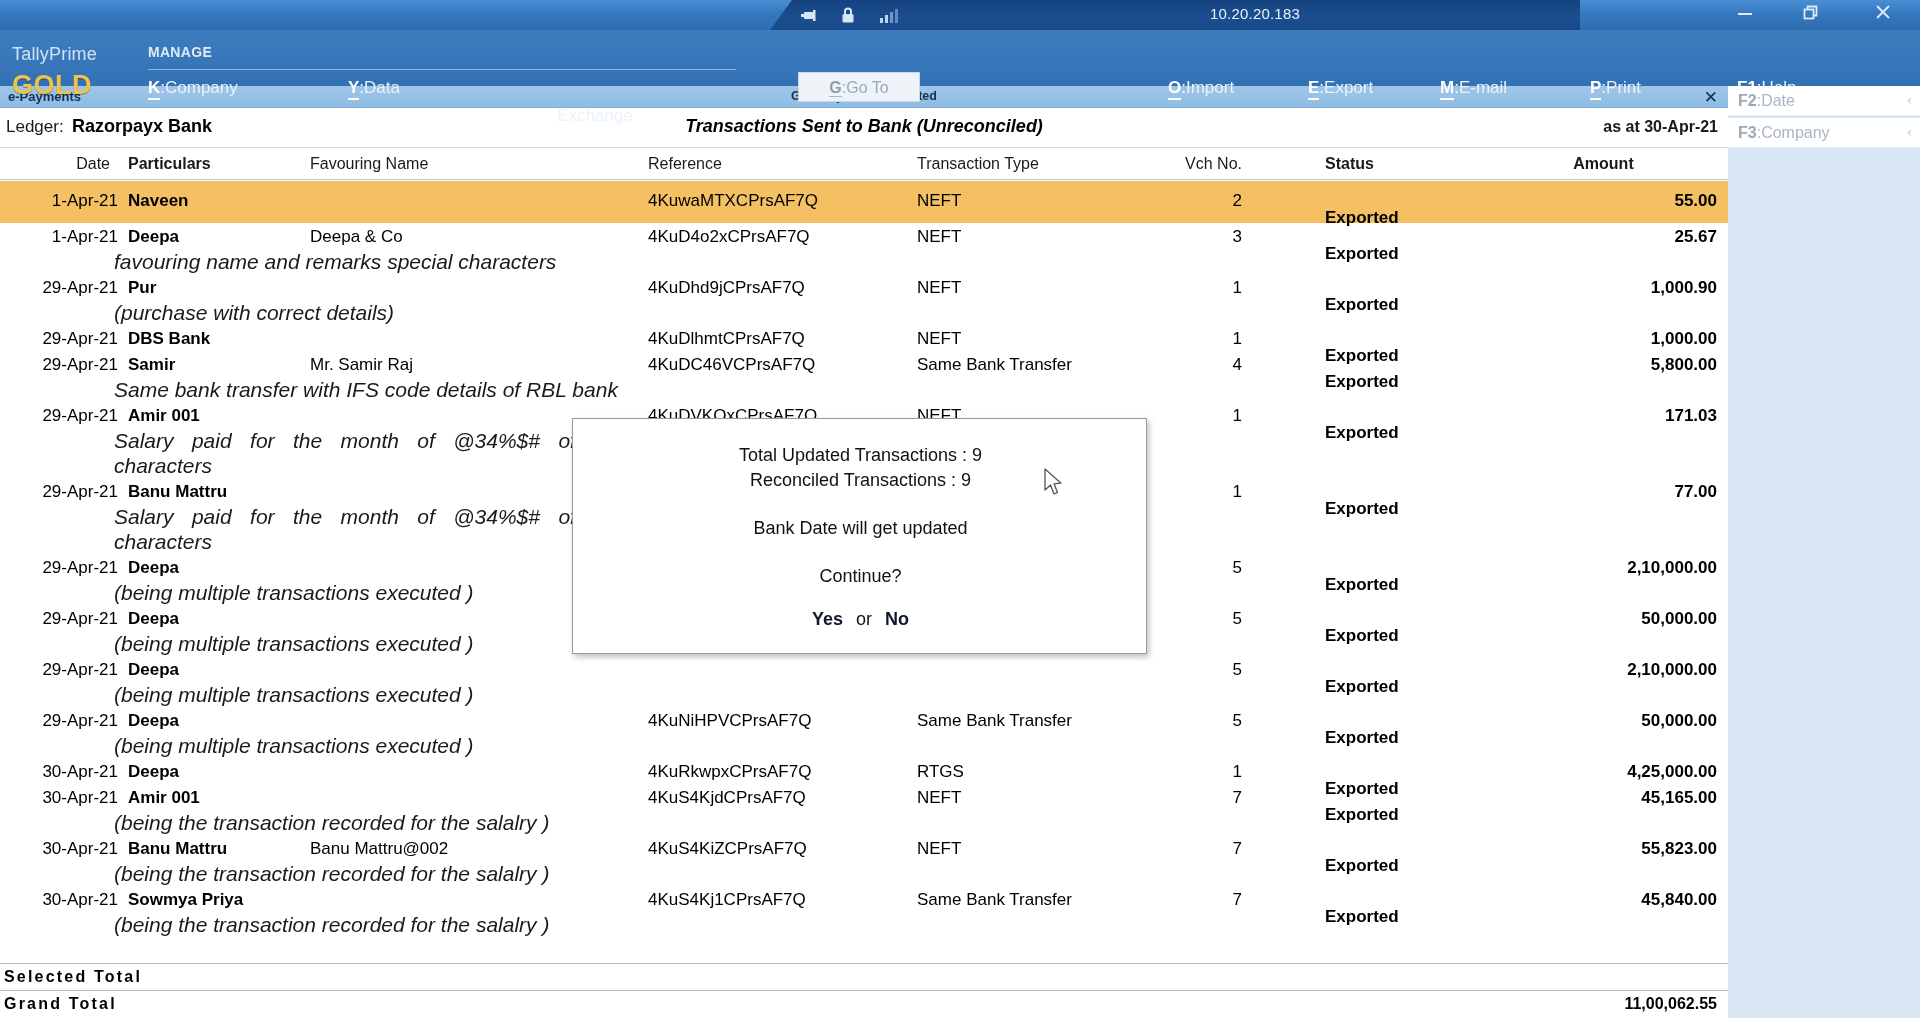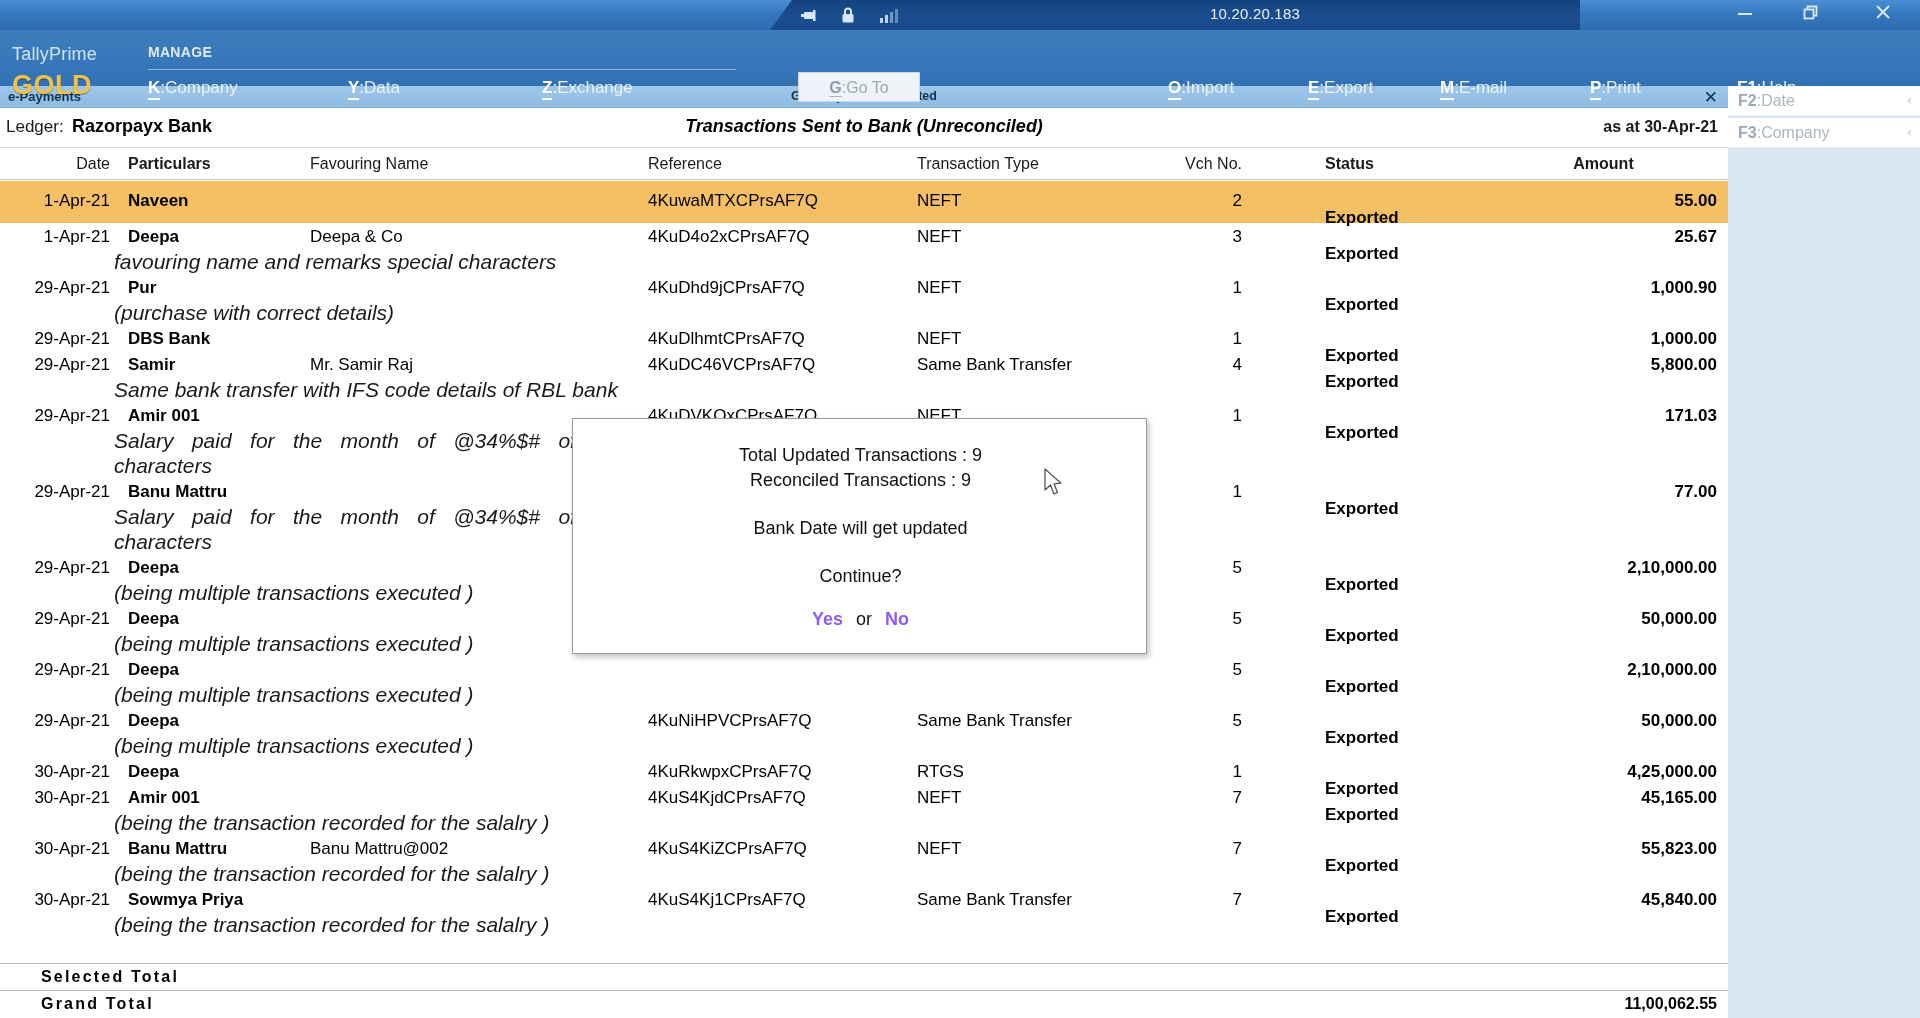--- a/index.html
+++ b/index.html
@@ -100,21 +100,21 @@
   .th.b { font-weight: bold; }
 
   
   #tbody {
     position: absolute; left: 0; top: 181px; width: 1728px; height: 780px;
     background: #ffffff; overflow: hidden; z-index: 5;
   }
   .row { position: relative; height: 45px; }
   .row.sel { background: #f5c063; }
   .cell { position: absolute; font-size: 17px; color: #000; white-space: nowrap; top: 10px; }
-  .c-date  { left: 0; width: 110px; text-align: right; }
+  .c-date  { left: 8px; width: 110px; text-align: right; }
   .c-part  { left: 128px; font-weight: bold; }
   .c-fav   { left: 310px; }
   .c-ref   { left: 648px; }
   .c-type  { left: 917px; }
   .c-vch   { left: 1170px; width: 72px; text-align: right; }
   .c-stat  { left: 1325px; font-weight: bold; margin-top: 17px; }
   .c-amt   { left: 1490px; width: 227px; text-align: right; font-weight: bold; }
   .narr {
     position: absolute; left: 114px; top: 10px; font-style: italic; font-size: 21px;
     color: #1a1a1a; width: 520px; text-align: justify; text-align-last: left; line-height: 25px;
@@ -125,21 +125,21 @@
 
   
   #scroll-hint {
     position: absolute; right: 22px; top: 938px; font-size: 17px; color: #8a8a8a;
     z-index: 8; font-family: "DejaVu Sans", sans-serif;
   }
 
   
   #totals { position: absolute; left: 0; top: 963px; width: 1728px; z-index: 8; background: #fff; }
   .total-row { position: relative; height: 27px; border-top: 1px solid #b9b9b9; }
-  .total-label { position: absolute; left: 4px; top: 4px; font-size: 16px; font-weight: bold; letter-spacing: 2.2px; color: #000; margin-left: 37px; }
+  .total-label { position: absolute; left: 4px; top: 4px; font-size: 16px; font-weight: bold; letter-spacing: 2.2px; color: #000; }
   .total-amt { position: absolute; left: 1480px; width: 237px; text-align: right; top: 4px; font-size: 16px; font-weight: bold; color: #000; }
 
   
   #right-panel {
     position: absolute; left: 1728px; top: 86px; width: 192px; height: 932px;
     background: #d9e7f5; z-index: 12;
   }
   .rp-item {
     position: relative; margin: 0 0 2px 0; height: 30px; background: #ffffff;
     border-bottom: 1px solid #e4ecf4;
@@ -154,21 +154,21 @@
     background: #ffffff; border: 1px solid #9a9a9a;
     box-shadow: 2px 3px 6px rgba(0,0,0,.25);
     z-index: 30;
   }
   .modal-line { position: absolute; width: 575px; text-align: center; font-size: 18px; color: #111; }
   #m-line1 { top: 26px; }
   #m-line2 { top: 51px; }
   #m-line3 { top: 99px; }
   #m-line4 { top: 147px; }
   #m-actions { position: absolute; top: 190px; width: 575px; text-align: center; font-size: 18px; color: #111; }
-  #m-actions .yn { color: #8b5cf6; font-weight: bold; }
+  #m-actions .yn { color: #0f172a; font-weight: bold; }
   #m-actions .or { color: #111; }
   #cursor { position: absolute; left: 1043px; top: 468px; z-index: 35; }
 
   
   #page-bg { position: absolute; left: 0; top: 0; width: 1920px; height: 1018px; background: #ffffff; z-index: 1; }
 </style>
 </head>
 <body>
 
 <div id="page-bg"></div>
@@ -230,21 +230,21 @@
   <div id="brand-gold">GOLD</div>
   <div id="manage-label">MANAGE</div>
   <div id="manage-rule"></div>
 
   <div class="menu-item" style="left:148px;">
     <span class="key">K</span><span class="sep">:</span><span>Company</span>
   </div>
   <div class="menu-item" style="left:348px;">
     <span class="key">Y</span><span class="sep">:</span><span>Data</span>
   </div>
-  <div class="menu-item" style="left:542px;">
+  <div class="menu-item" style="left:542px;margin-top:28px;">
     <span class="key">Z</span><span class="sep">:</span><span>Exchange</span>
   </div>
 
   <div id="goto-btn">
     <span class="key">G</span>:<span>Go To</span>
   </div>
 
   <div class="menu-item" style="left:1168px;">
     <span class="key">O</span><span class="sep">:</span><span>Import</span>
   </div>

